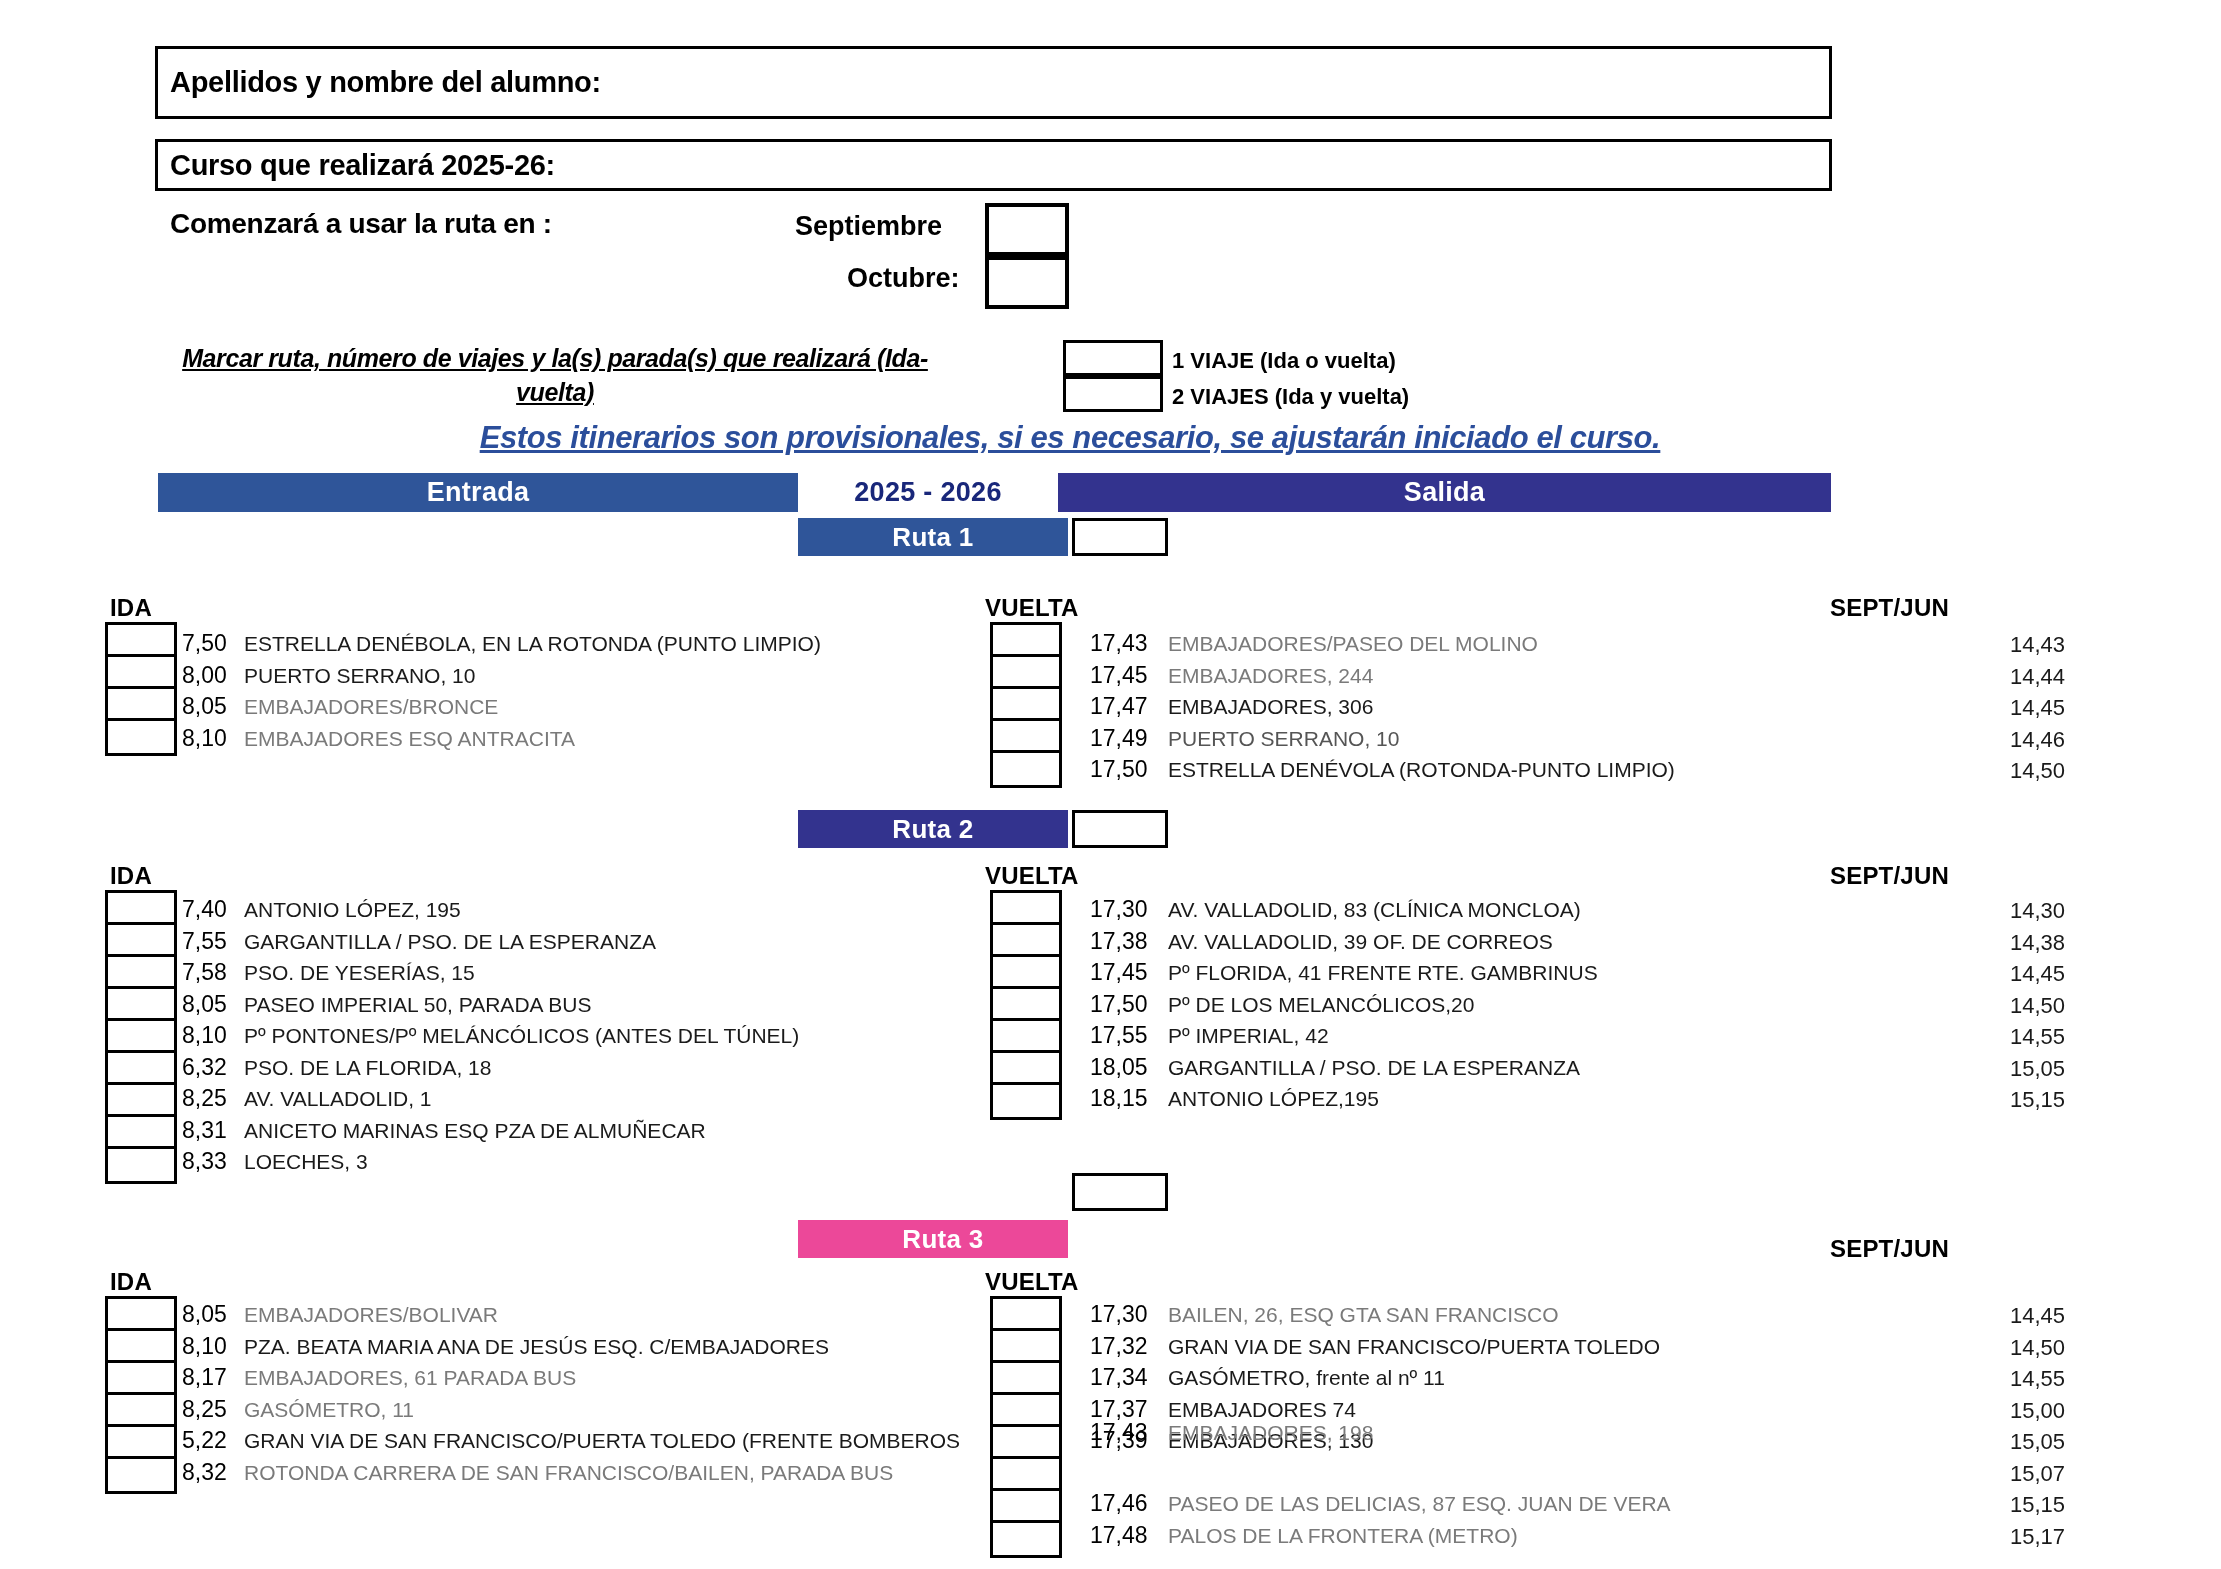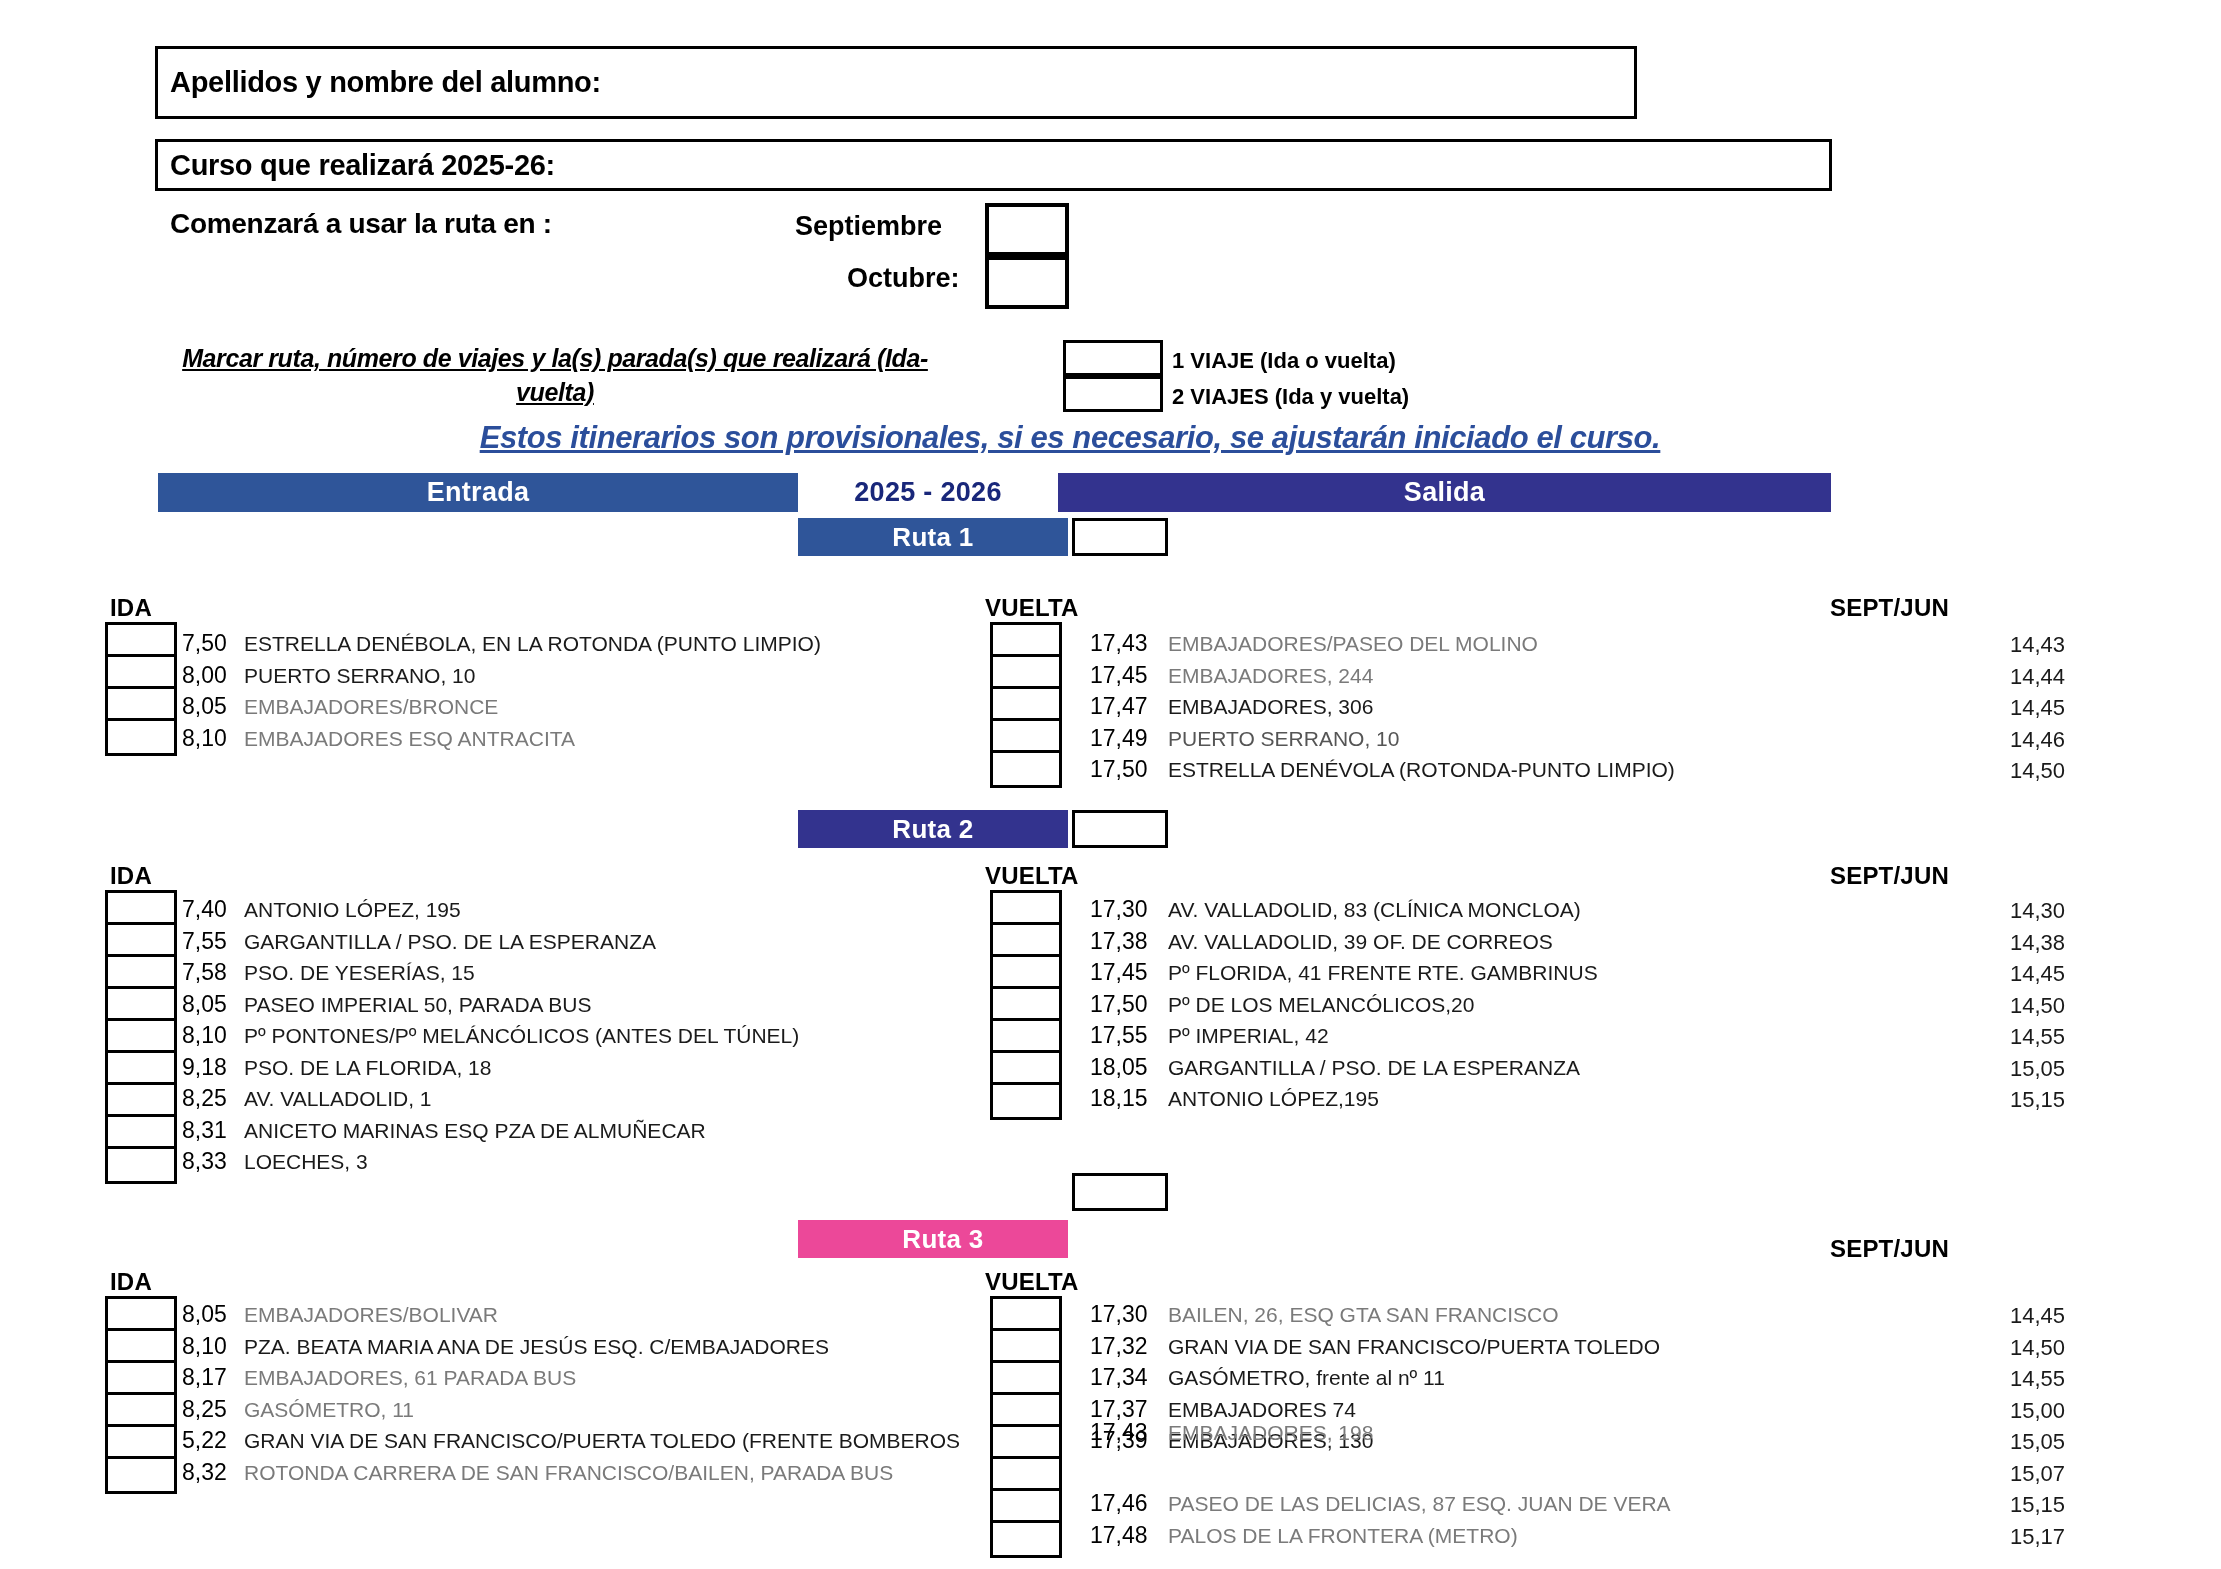--- a/index.html
+++ b/index.html
@@ -19,21 +19,21 @@
   }
 
   
   .hdr-box {
     position: absolute;
     border: 3px solid #000;
     background: #fff;
     display: flex;
     align-items: center;
   }
-  #box-apellidos { left: 155px; top: 46px; width: 1482px; height: 73px; }
+  #box-apellidos { left: 155px; top: 46px; width: 1677px; height: 73px; }
   #box-curso     { left: 155px; top: 139px; width: 1677px; height: 52px; }
   .hdr-label {
     font-size: 29px;
     font-weight: 700;
     letter-spacing: -0.3px;
     padding-left: 12px;
     white-space: nowrap;
   }
 
   
@@ -307,21 +307,21 @@
       <div class="cb-cell"></div>
       <div class="cb-cell"></div>
       <div class="cb-cell"></div>
       <div class="cb-cell"></div>
     </div>
     <div class="stop" style="left: 182px; top: 898px;"><span class="t dark" style="min-width: 52px;">7,40</span><span class="n dark" style="margin-left: 10px;">ANTONIO LÓPEZ, 195</span></div>
     <div class="stop" style="left: 182px; top: 929.5px;"><span class="t dark" style="min-width: 52px;">7,55</span><span class="n dark" style="margin-left: 10px;">GARGANTILLA / PSO. DE LA ESPERANZA</span></div>
     <div class="stop" style="left: 182px; top: 961px;"><span class="t dark" style="min-width: 52px;">7,58</span><span class="n dark" style="margin-left: 10px;">PSO. DE YESERÍAS, 15</span></div>
     <div class="stop" style="left: 182px; top: 992.5px;"><span class="t dark" style="min-width: 52px;">8,05</span><span class="n dark" style="margin-left: 10px;">PASEO IMPERIAL 50, PARADA BUS</span></div>
     <div class="stop" style="left: 182px; top: 1024px;"><span class="t dark" style="min-width: 52px;">8,10</span><span class="n dark" style="margin-left: 10px;">Pº PONTONES/Pº MELÁNCÓLICOS (ANTES DEL TÚNEL)</span></div>
-    <div class="stop" style="left: 182px; top: 1055.5px;"><span class="t dark" style="min-width: 52px;">9,18</span><span class="n dark" style="margin-left: 10px;">PSO. DE LA FLORIDA, 18</span></div>
+    <div class="stop" style="left: 182px; top: 1055.5px;"><span class="t dark" style="min-width: 52px;">6,32</span><span class="n dark" style="margin-left: 10px;">PSO. DE LA FLORIDA, 18</span></div>
     <div class="stop" style="left: 182px; top: 1087px;"><span class="t dark" style="min-width: 52px;">8,25</span><span class="n dark" style="margin-left: 10px;">AV. VALLADOLID, 1</span></div>
     <div class="stop" style="left: 182px; top: 1118.5px;"><span class="t dark" style="min-width: 52px;">8,31</span><span class="n dark" style="margin-left: 10px;">ANICETO MARINAS ESQ PZA DE ALMUÑECAR</span></div>
     <div class="stop" style="left: 182px; top: 1150px;"><span class="t dark" style="min-width: 52px;">8,33</span><span class="n dark" style="margin-left: 10px;">LOECHES, 3</span></div>
     <div class="cb-stack" style="left: 990px; top: 890px; width: 72px;">
       <div class="cb-cell"></div>
       <div class="cb-cell"></div>
       <div class="cb-cell"></div>
       <div class="cb-cell"></div>
       <div class="cb-cell"></div>
       <div class="cb-cell"></div>

